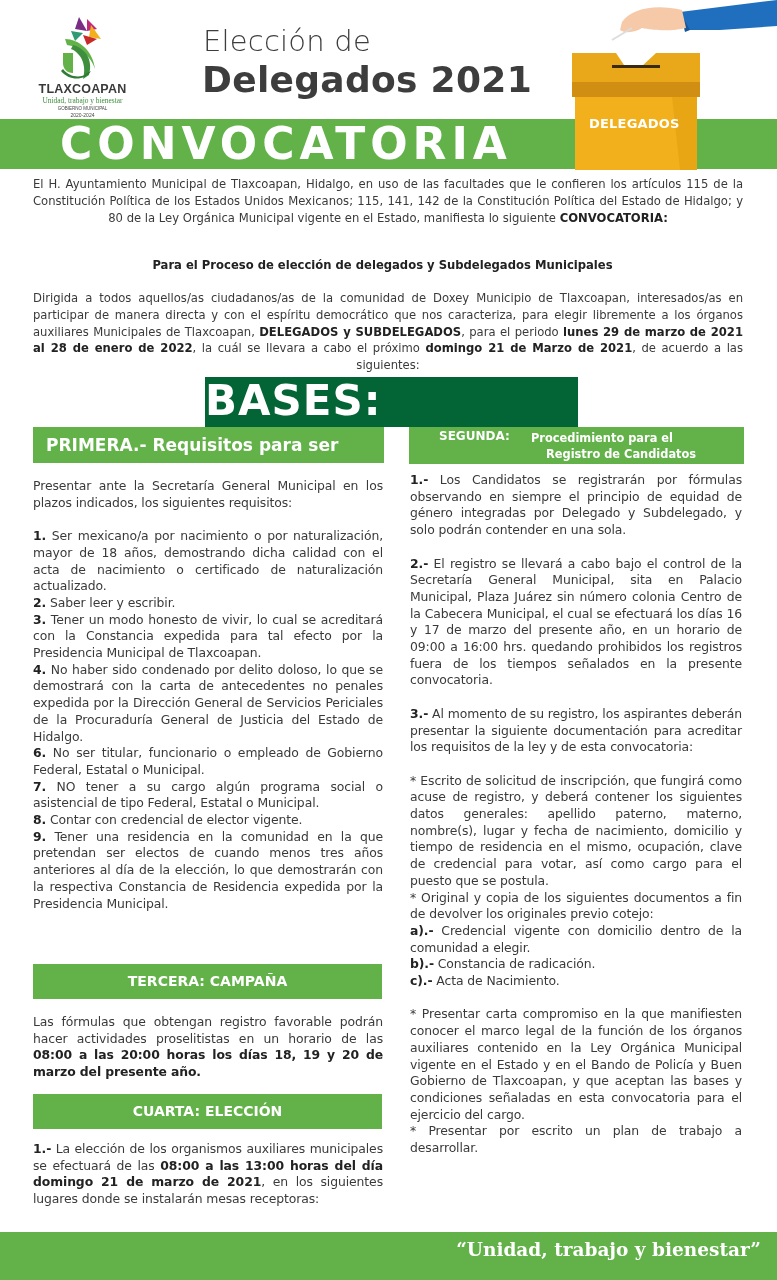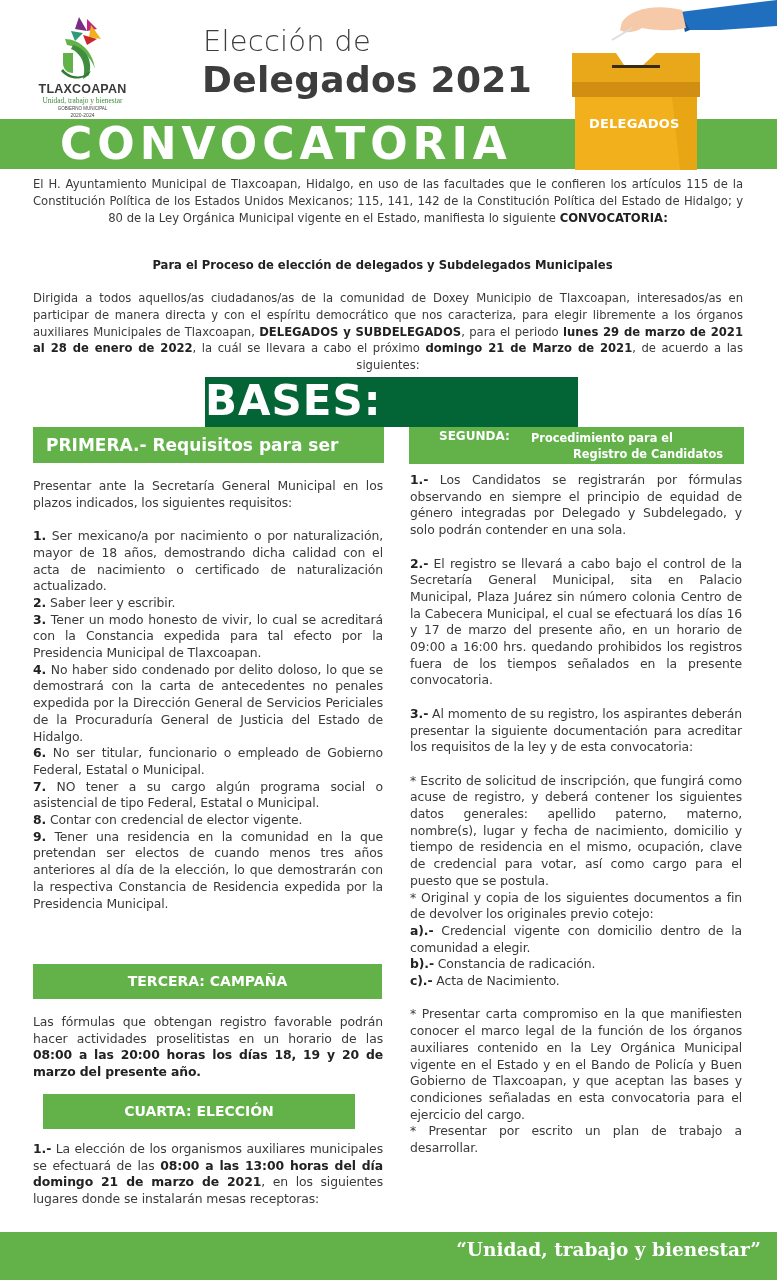--- a/index.html
+++ b/index.html
@@ -32,23 +32,23 @@
 
   
   .bases-band { position: absolute; left: 205px; top: 377px; width: 373px; height: 50px; background: #036435; }
   .bases-text { position: absolute; left: 205px; top: 375px; width: 373px; text-align: left; font-family: "DejaVu Sans", sans-serif; font-weight: bold; font-size: 42px; color: #ffffff; line-height: 52px; letter-spacing: 1px; }
 
   .sec-head { position: absolute; background: #63b249; color: #fff; font-family: "DejaVu Sans", sans-serif; font-weight: bold; }
   .sec-primera { left: 33px; top: 427px; width: 351px; height: 36px; font-size: 17px; line-height: 36px; padding-left: 13px; }
   .sec-segunda { left: 409px; top: 427px; width: 335px; height: 37px; font-size: 12px; }
   .sec-segunda .lbl { position: absolute; left: 30px; top: 2px; }
   .sec-segunda .l1 { position: absolute; left: 122px; top: 4px; font-size: 11.4px; }
-  .sec-segunda .l2 { position: absolute; left: 137px; top: 20px; font-size: 11.4px; margin-left: 27px; }
+  .sec-segunda .l2 { position: absolute; left: 137px; top: 20px; font-size: 11.4px; }
   .sec-tercera { left: 33px; top: 964px; width: 349px; height: 35px; font-size: 14px; line-height: 35px; text-align: center; }
-  .sec-cuarta { left: 33px; top: 1094px; width: 312px; height: 35px; font-size: 14px; line-height: 35px; text-align: center; margin-left: 10px; }
+  .sec-cuarta { left: 33px; top: 1094px; width: 349px; height: 35px; font-size: 14px; line-height: 35px; text-align: center; }
 
   .col { position: absolute; font-family: "DejaVu Sans", sans-serif; font-size: 12.4px; line-height: 16.7px; color: #3a3a3a; text-align: justify; letter-spacing: -0.1px; }
   .col b { color: #222; }
   .col .gap { height: 16.7px; }
   .left-col { left: 33px; top: 478px; width: 350px; }
   .right-col { left: 410px; top: 472px; width: 332px; }
   .tercera-body { left: 33px; top: 1014px; width: 350px; }
   .cuarta-body { left: 33px; top: 1141px; width: 350px; }
 
   .footer { position: absolute; left: 0; top: 1232px; width: 777px; height: 48px; background: #63b249; }

